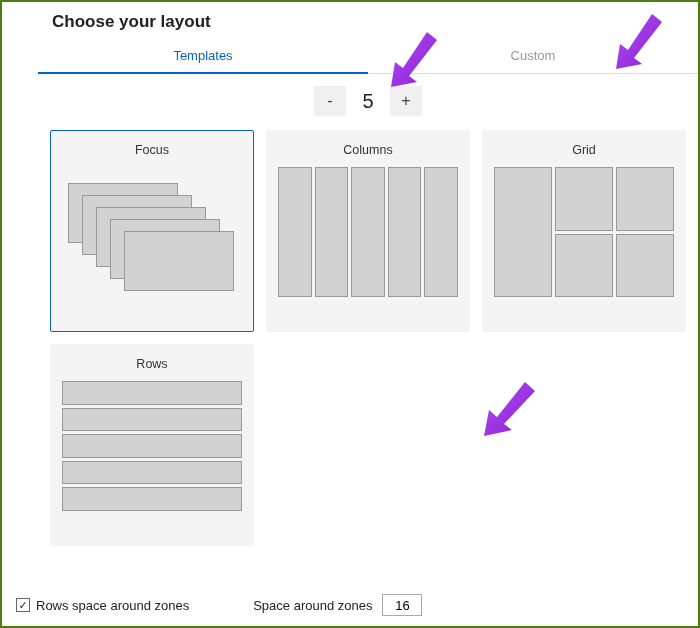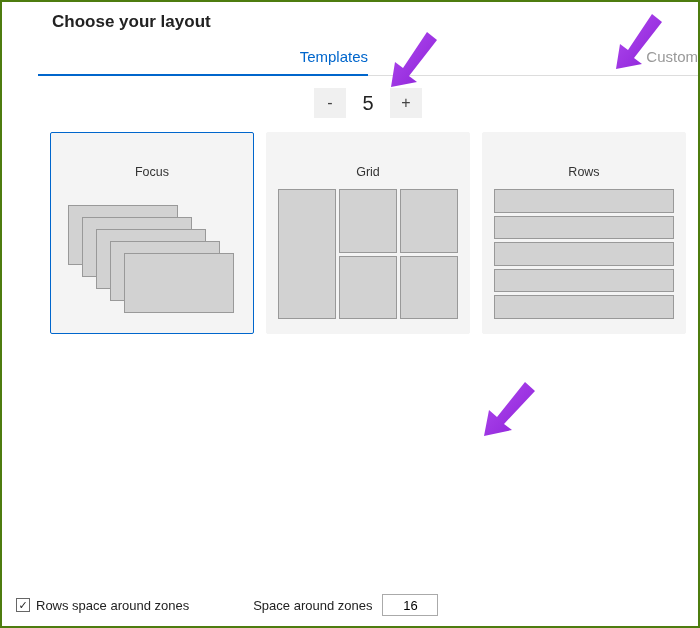--- a/index.html
+++ b/index.html
@@ -22,23 +22,23 @@
     font-size: 17px;
     font-weight: 600;
     padding: 10px 14px 8px;
   }
   .tabs {
     display: flex;
     border-bottom: 1px solid #ddd;
   }
   .tab {
     flex: 1;
-    text-align: right;
+    text-align: center;
     padding: 8px 0 9px;
-    font-size: 15px;
+    font-size: 13px;
     cursor: pointer;
     color: #999;
   }
   .tab.active {
     color: #0066cc;
     border-bottom: 2px solid #0066cc;
     margin-bottom: -1px;
   }
   .stepper-row {
     display: flex;
@@ -77,21 +77,20 @@
     align-items: center;
     padding: 8px;
   }
   .card.selected {
     border: 1px solid #0066cc;
   }
   .card-title {
     font-size: 12.5px;
     color: #333;
     padding: 4px 0 10px;
-    margin-top: 20px;
   }
   .preview {
     width: 180px;
     height: 130px;
     position: relative;
   }
   
   .focus-stack .win {
     position: absolute;
     width: 110px;
@@ -120,21 +119,21 @@
     display: flex;
     align-items: center;
     gap: 20px;
     padding: 6px 14px 10px;
     background: #fff;
   }
   .chk-wrap { display: flex; align-items: center; gap: 6px; }
   .chk { width: 14px; height: 14px; border: 1px solid #666; display: inline-flex; align-items: center; justify-content: center; font-size: 11px; line-height: 1; cursor: pointer; }
   .spacing-wrap { display: flex; align-items: center; gap: 10px; margin-left: 44px; }
   .spacing-input {
-    width: 56px;
+    width: 40px;
     height: 22px;
     border: 1px solid #aaa;
     text-align: center;
     font-size: 13px;
     background: #fff;
   }
   
   .arrow {
     position: absolute;
     pointer-events: none;
@@ -164,20 +163,32 @@
       <div class="card-title">Focus</div>
       <div class="preview focus-stack">
         <div class="win" style="left:6px; top:16px;"></div>
         <div class="win" style="left:20px; top:28px;"></div>
         <div class="win" style="left:34px; top:40px;"></div>
         <div class="win" style="left:48px; top:52px;"></div>
         <div class="win" style="left:62px; top:64px;"></div>
       </div>
     </div>
 
+    <div class="card">
+      <div class="card-title">Columns</div>
+      <div class="preview">
+        <div class="cols">
+          <div class="c"></div>
+            <div class="c"></div>
+            <div class="c"></div>
+            <div class="c"></div>
+            <div class="c"></div>
+        </div>
+      </div>
+    </div>
 
     <div class="card">
       <div class="card-title">Grid</div>
       <div class="preview">
         <div class="gridprev">
           <div class="g span2r"></div>
           <div class="g"></div>
           <div class="g"></div>
           <div class="g"></div>
           <div class="g"></div>

